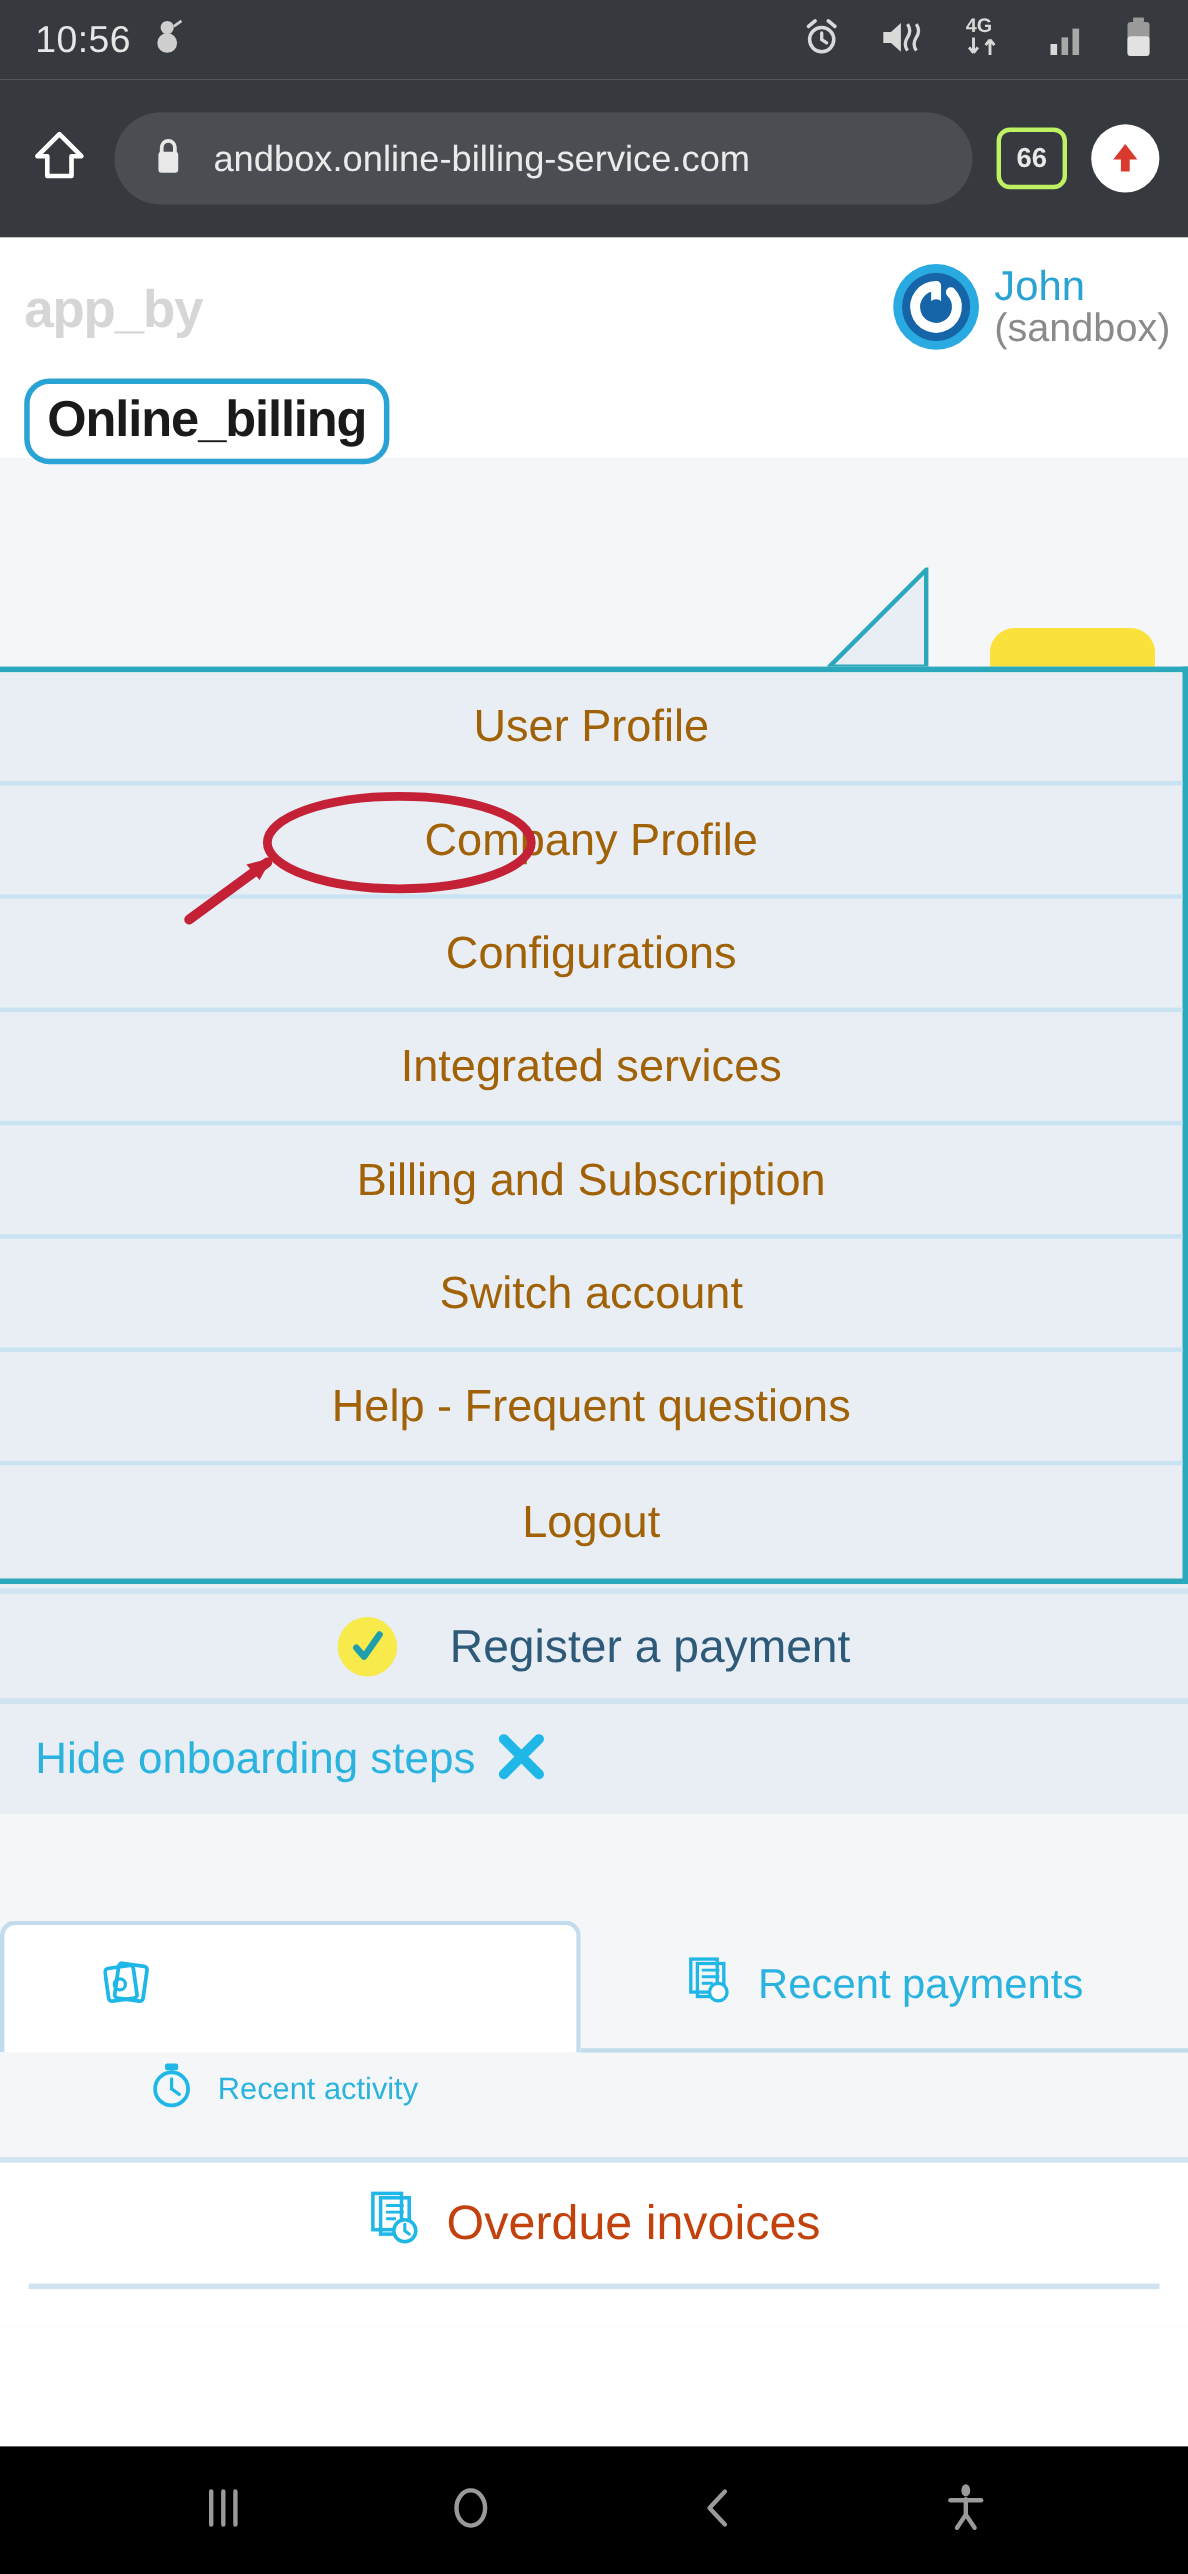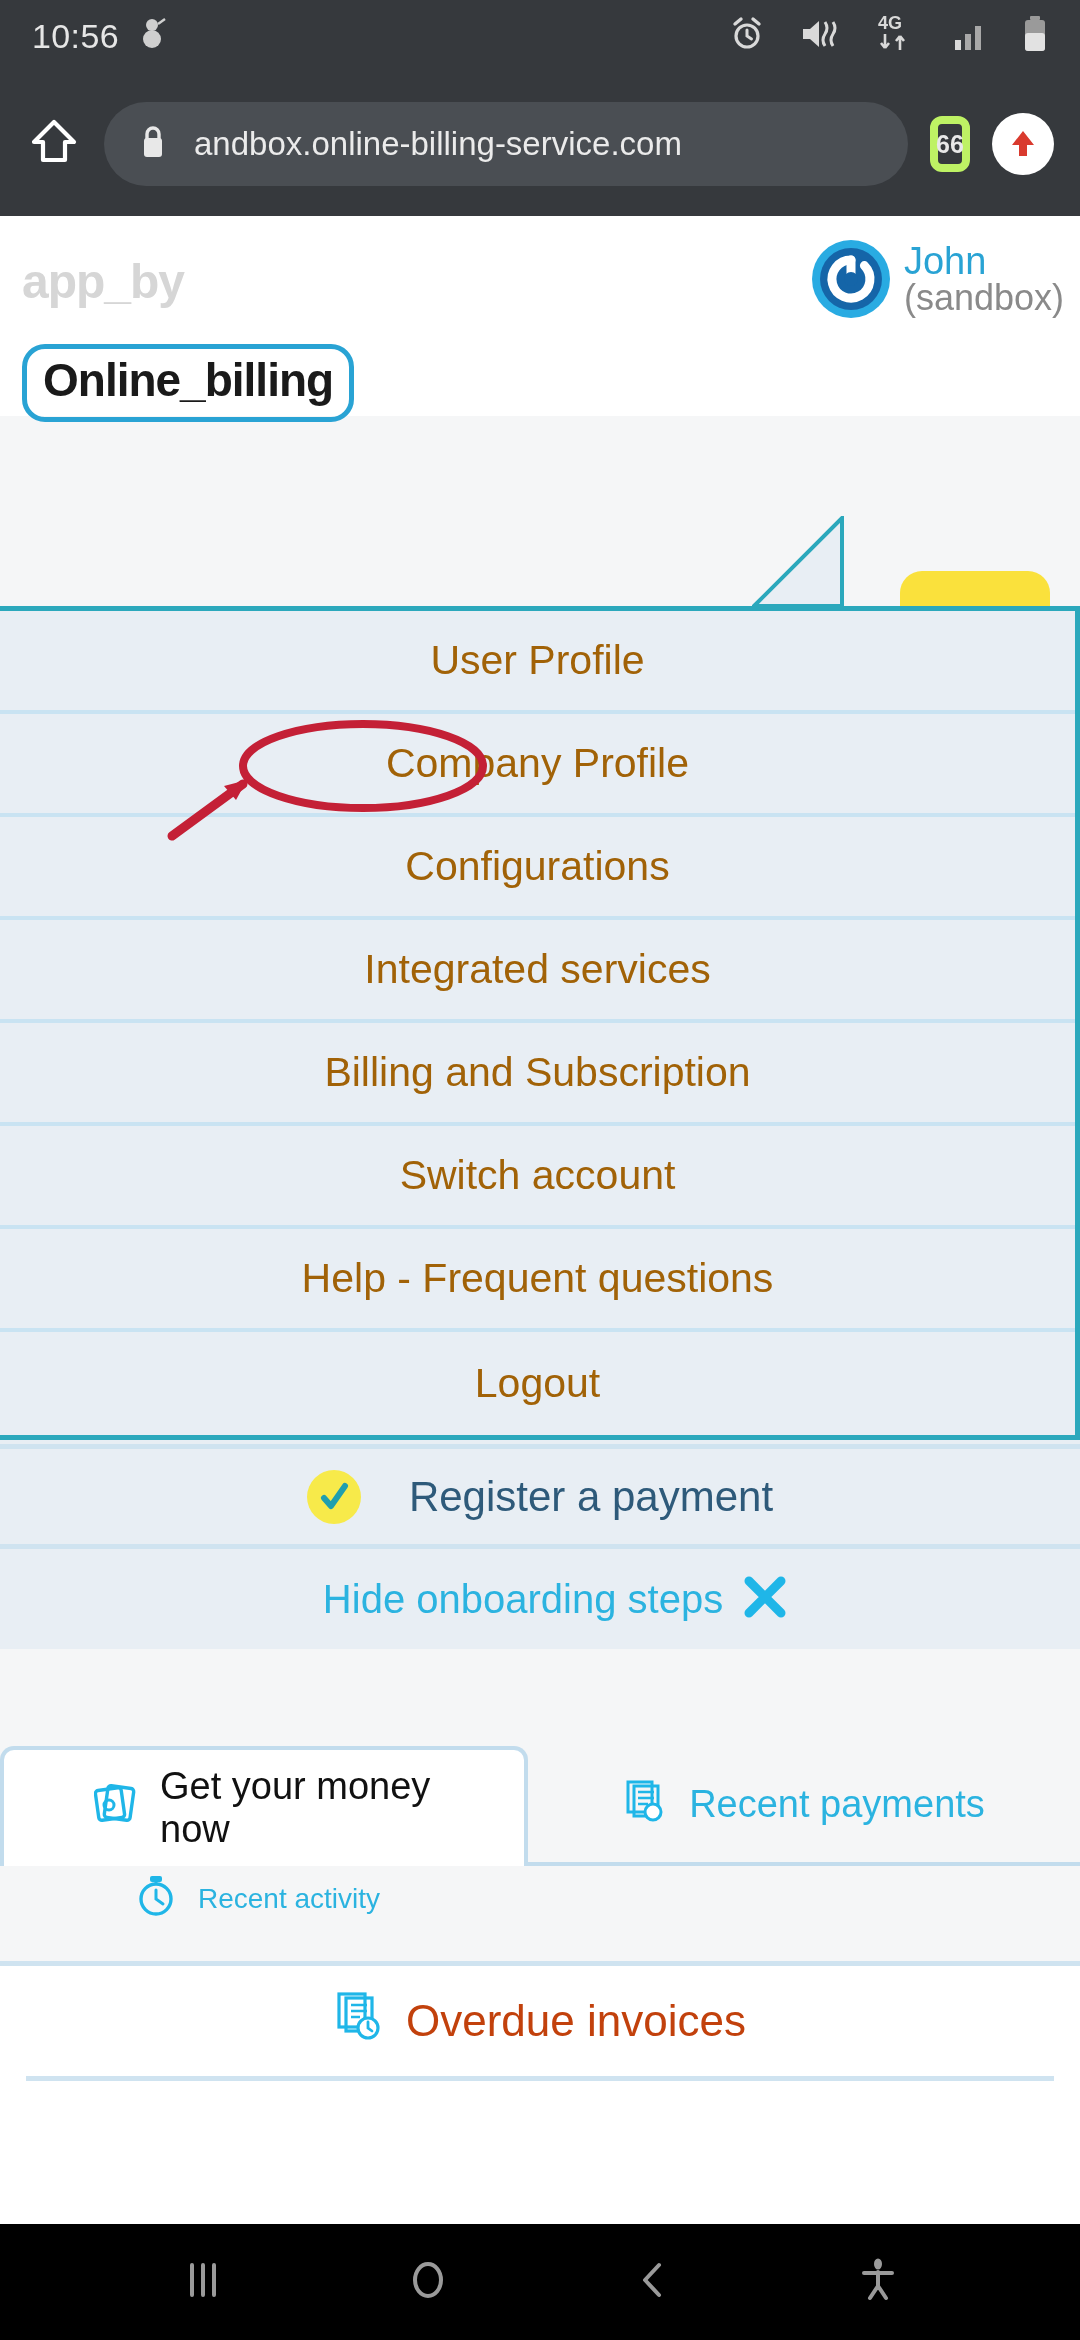--- a/index.html
+++ b/index.html
@@ -30,21 +30,21 @@
   .omnibox{
     flex:1; height:84px; background:#4a4e53; border-radius:44px;
     display:flex; align-items:center; padding:0 34px; gap:26px;
     min-width:0;
   }
   .url-text{
     color:#ebebeb; font-size:33px; white-space:nowrap;
     overflow:hidden; text-overflow:ellipsis;
   }
   .tabcount{
-    width:40px; height:56px; border:8px solid #bef264; border-radius:12px;
+    width:64px; height:56px; border:4px solid #bef264; border-radius:12px;
     display:flex; align-items:center; justify-content:center;
     color:#e8e8e8; font-size:25px; font-weight:bold; flex:none;
   }
   .reload-btn{
     width:62px; height:62px; border-radius:50%; background:#ffffff;
     display:flex; align-items:center; justify-content:center; flex:none;
   }
 
   
   .page{
@@ -121,21 +121,21 @@
     height:48px; border-bottom:5px solid #cfe3f0;
     display:flex; align-items:flex-start; justify-content:center;
     color:#0d2530; font-size:38px; overflow:hidden;
   }
   .ob-row{
     height:100px; display:flex; align-items:center; justify-content:center;
     gap:18px; border-bottom:5px solid #cfe3f0;
   }
   .ob-label{ font-size:42px; color:#2e5a7a;margin-left:30px; }
   .ob-row2{
-    height:100px; display:flex; align-items:center; justify-content:center;
+    height:100px; display:flex; align-items:center; justify-content:flex-start;
     gap:18px;
     margin-left:32px;
   }
   .ob-hide{ font-size:40px; color:#2bb3e0; }
   .check-circle{
     width:54px; height:54px; border-radius:50%; background:#f7ea4a;
     display:flex; align-items:center; justify-content:center; flex:none;
   }
 
   
@@ -353,21 +353,20 @@
   <div class="tabzone">
     <div class="tabrow">
       <div class="tab tab-active">
         <span class="icn">
           <svg width="46" height="46" viewBox="0 0 46 46">
             <rect x="3" y="8" width="26" height="30" rx="3" fill="none" stroke="#1fb6e8" stroke-width="3.4" transform="rotate(-8 16 23)"></rect>
             <rect x="12" y="6" width="26" height="32" rx="3" fill="none" stroke="#1fb6e8" stroke-width="3.4" transform="rotate(8 25 22)"></rect>
             <circle cx="15" cy="24" r="5" fill="none" stroke="#1fb6e8" stroke-width="3"></circle>
           </svg>
         </span>
-        <span>Get your money now</span>
       </div>
       <div class="tab tab-inactive">
         <span class="icn">
           <svg width="46" height="46" viewBox="0 0 46 46">
             <rect x="5" y="5" width="24" height="30" fill="none" stroke="#1fb6e8" stroke-width="3"></rect>
             <rect x="11" y="9" width="24" height="30" fill="none" stroke="#1fb6e8" stroke-width="3"></rect>
             <path d="M15 15h16 M15 21h16 M15 27h10" stroke="#1fb6e8" stroke-width="2.6"></path>
             <circle cx="30" cy="35" r="8" fill="#ffffff" stroke="#1fb6e8" stroke-width="3"></circle>
           </svg>
         </span>

